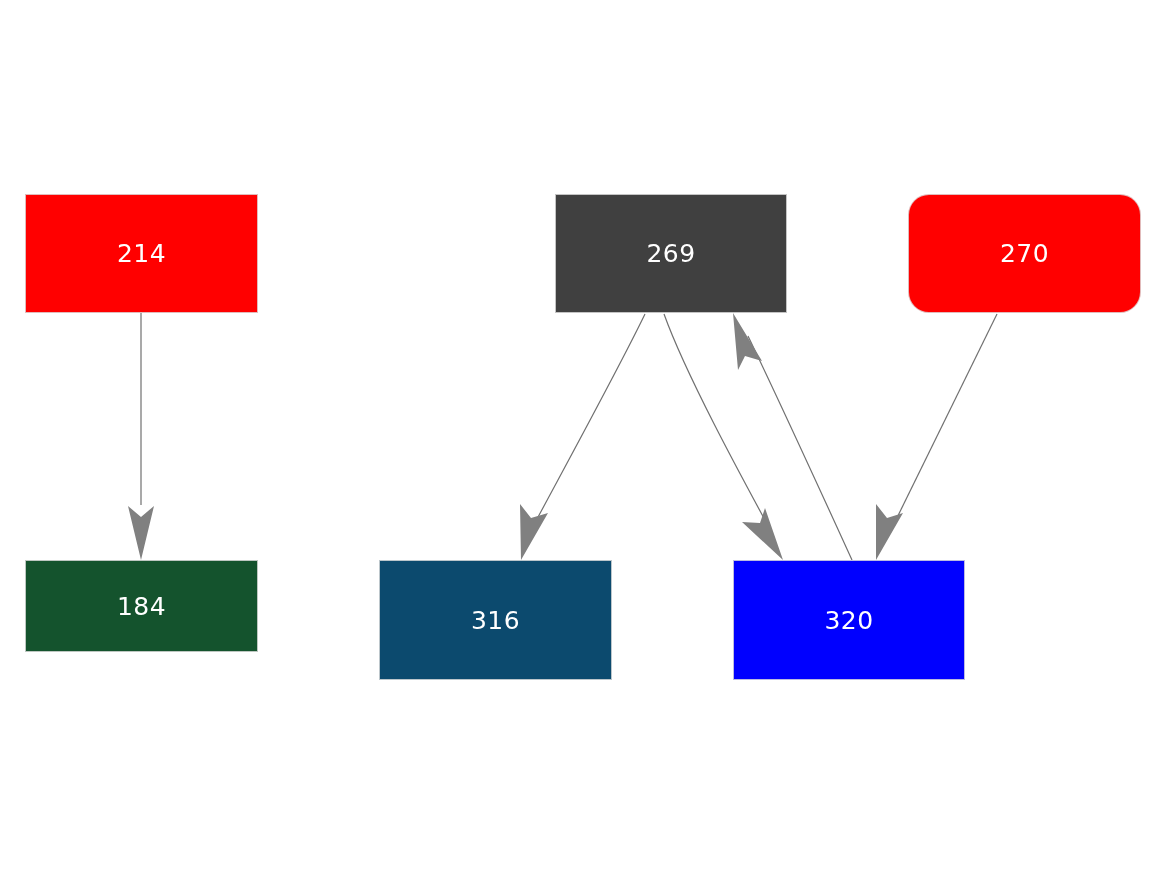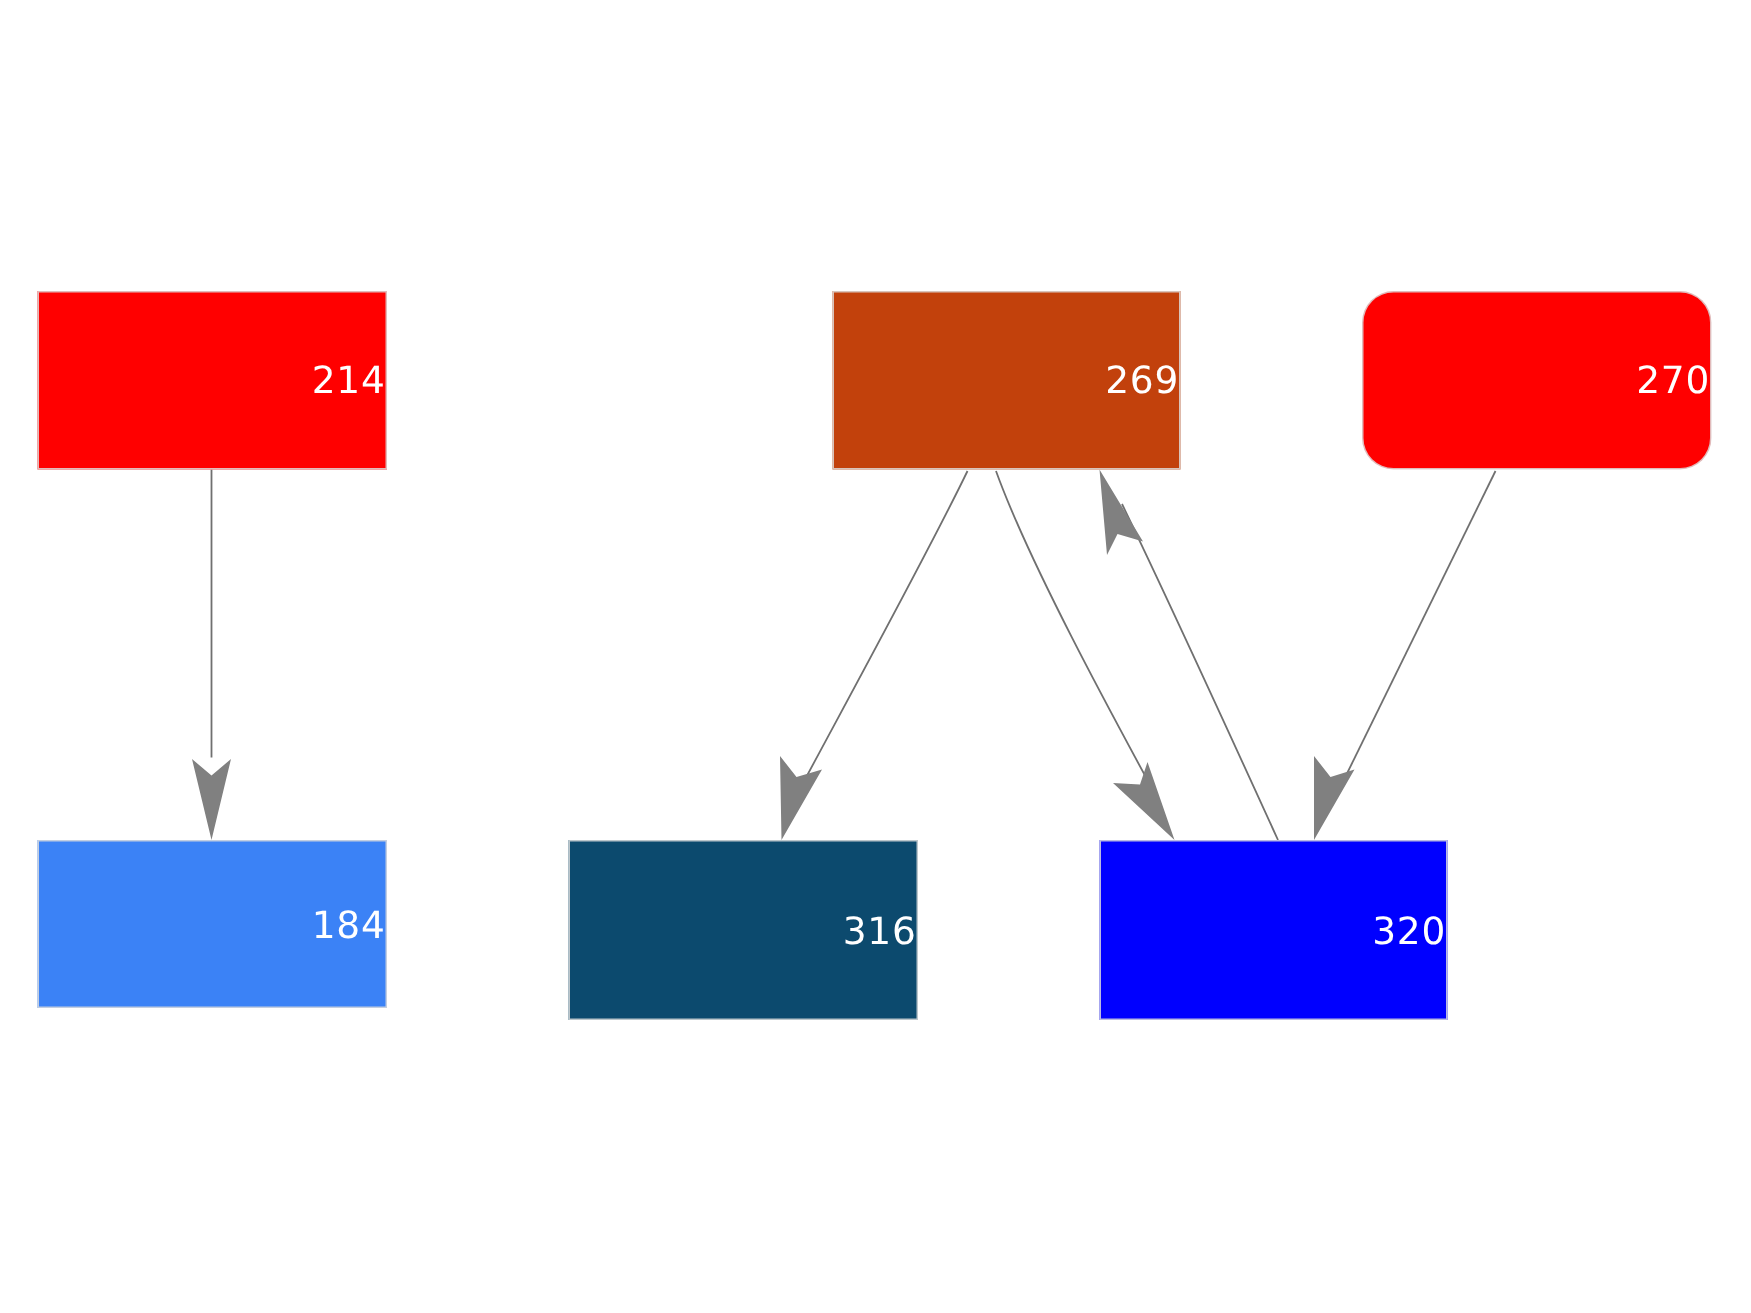--- a/index.html
+++ b/index.html
@@ -24,21 +24,21 @@
     top: 0;
     width: 1167px;
     height: 875px;
     pointer-events: none;
   }
   .node {
     position: absolute;
     box-sizing: border-box;
     display: flex;
     align-items: center;
-    justify-content: flex-end;
+    justify-content: center;
     border: 1px solid rgba(220,220,220,0.85);
     cursor: pointer;
   }
   .node-label {
     color: #ffffff;
     font-size: 25px;
     font-family: "DejaVu Sans", "Liberation Sans", sans-serif;
     font-weight: 400;
     letter-spacing: 0.5px;
     line-height: 1;
@@ -81,27 +81,27 @@
           <path class="edge-line" d="M997,314 L889,534" stroke="#707070"></path>
           <path class="edge-head" d="M876,560 L876,504 L887,518 L903,513 Z" fill="#808080"></path>
         </g>
       </g>
   </svg>
 
   <div id="nodes-layer">
       <div class="node" style="left: 25px; top: 194px; width: 233px; height: 119px; background: rgb(255, 0, 0);">
         <span class="node-label" style="color: rgb(255, 255, 255);">214</span>
       </div>
-      <div class="node" style="left: 555px; top: 194px; width: 232px; height: 119px; background: #c2410c;">
+      <div class="node" style="left: 555px; top: 194px; width: 232px; height: 119px; background: #404040;">
         <span class="node-label" style="color: rgb(255, 255, 255);">269</span>
       </div>
       <div class="node" style="left: 908px; top: 194px; width: 233px; height: 119px; background: rgb(255, 0, 0); border-radius: 21px;">
         <span class="node-label" style="color: rgb(255, 255, 255);">270</span>
       </div>
-      <div class="node" style="left: 25px; top: 560px; width: 233px; height: 112px; background: #3b82f6;">
+      <div class="node" style="left: 25px; top: 560px; width: 233px; height: 92px; background: #14532d;">
         <span class="node-label" style="color: rgb(255, 255, 255);">184</span>
       </div>
       <div class="node" style="left: 379px; top: 560px; width: 233px; height: 120px; background: #0c4a6e;">
         <span class="node-label" style="color: rgb(255, 255, 255);">316</span>
       </div>
       <div class="node" style="left: 733px; top: 560px; width: 232px; height: 120px; background: rgb(0, 0, 255);">
         <span class="node-label" style="color: rgb(255, 255, 255);">320</span>
       </div>
     </div>
 

